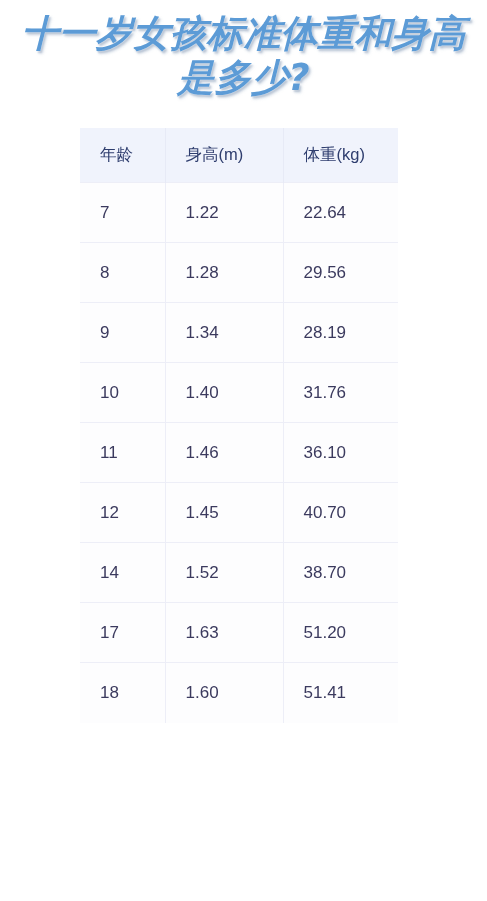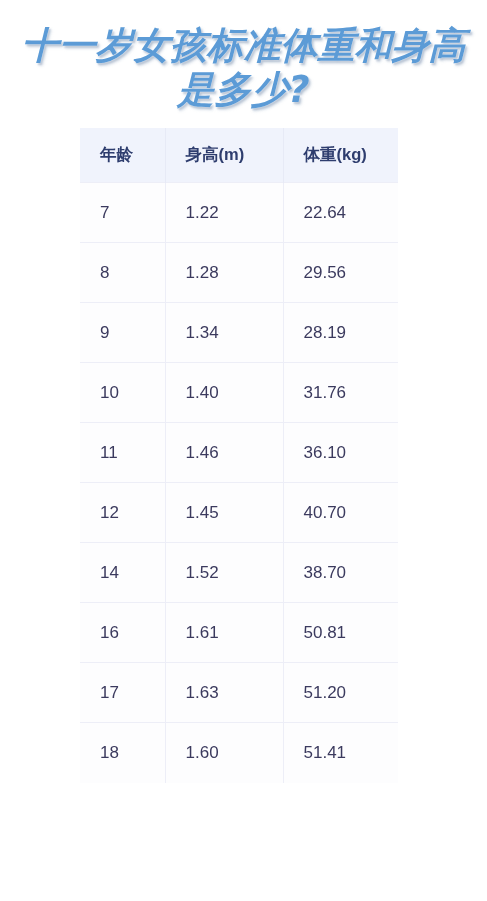--- a/index.html
+++ b/index.html
@@ -11,21 +11,21 @@
     width: 487px;
     height: 901px;
     overflow: hidden;
     font-family: "Liberation Sans", "DejaVu Sans", sans-serif;
     position: relative;
   }
 
   
   .title-block {
     width: 100%;
-    padding-top: 24px;
+    padding-top: 12px;
     text-align: center;
     user-select: none;
   }
   .title-line {
     font-family: "DejaVu Sans", "Liberation Sans", sans-serif;
     font-size: 37px;
     font-weight: 700;
     font-style: italic;
     line-height: 44px;
     letter-spacing: 0px;
@@ -55,21 +55,21 @@
     background: #fdfdfe;
   }
   table.data-table col.c-age    { width: 85px; }
   table.data-table col.c-height { width: 118px; }
   table.data-table col.c-weight { width: 115px; }
 
   table.data-table thead th {
     background: #f0f3fc;
     color: #2e3d6e;
     font-size: 16.5px;
-    font-weight: 700;
+    font-weight: 400;
     text-align: left;
     padding: 16px 0 16px 20px;
     border-right: 1px solid #e7eaf6;
     height: 22px;
     box-sizing: border-box;
   }
   table.data-table thead th:last-child { border-right: none; margin-top: 34px; }
 
   table.data-table tbody td {
     background: #fdfdfe;
@@ -139,25 +139,20 @@
           <td>12</td>
           <td>1.45</td>
           <td>40.70</td>
         </tr>
         <tr>
           <td>14</td>
           <td>1.52</td>
           <td>38.70</td>
         </tr>
         <tr>
-          <td>16</td>
-          <td>1.61</td>
-          <td>50.81</td>
-        </tr>
-        <tr>
           <td>17</td>
           <td>1.63</td>
           <td>51.20</td>
         </tr>
         <tr>
           <td>18</td>
           <td>1.60</td>
           <td>51.41</td>
         </tr>
       </tbody>

